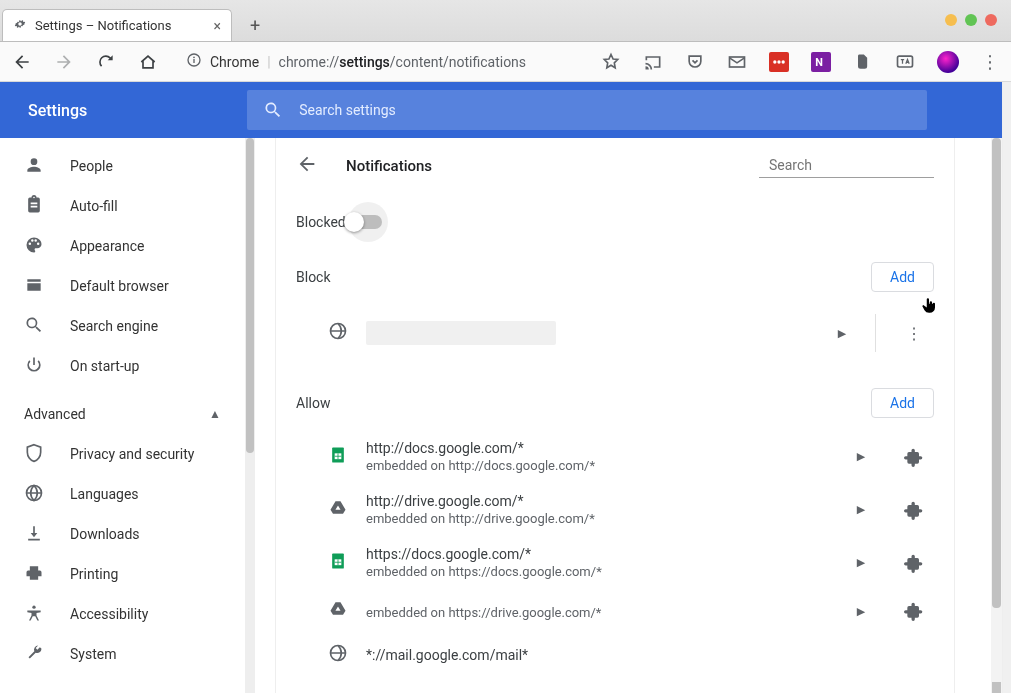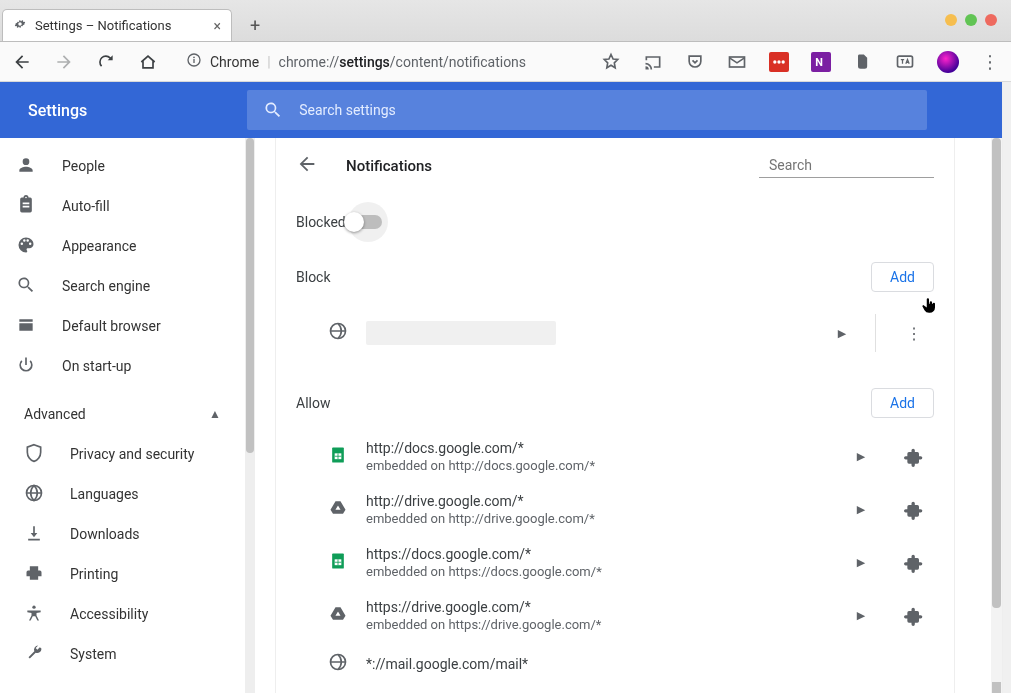--- a/index.html
+++ b/index.html
@@ -37,21 +37,21 @@
     .search-box{flex:0 0 680px; height:40px; background:rgba(255,255,255,0.18); border-radius:2px; display:flex; align-items:center; padding:0 16px; gap:16px;}
     .search-box input{background:transparent;border:none;outline:none;color:#fff;font-size:14px;flex:1;}
     .search-box input::placeholder{color:#e3ecff;}
 
     .body{flex:1; display:flex; overflow:hidden;}
 
     .sidebar-wrap{width:255px; position:relative;}
     .sidebar{width:245px; height:100%; overflow-y:auto; padding-top:8px;}
     .sb-scroll{position:absolute; right:0; top:0; width:10px; height:100%; background:#eee;}
     .sb-thumb{position:absolute; right:1px; top:0; width:8px; height:315px; background:#c1c1c1; border-radius:4px;}
-    .nav-item{height:40px; display:flex; align-items:center; padding:0 16px; gap:26px; font-size:14px; color:#333; cursor:pointer;}
+    .nav-item{height:40px; display:flex; align-items:center; padding:0 24px; gap:26px; font-size:14px; color:#333; cursor:pointer;}
     .nav-item .ni-icon{width:20px; color:#5f6368;}
     .nav-item .ni-icon svg{width:20px;height:20px;fill:currentColor;}
     .adv-header{height:40px; display:flex; align-items:center; justify-content:space-between; padding:0 24px; font-size:14px; color:#333; cursor:pointer; margin-top:8px;gap:44px;}
     .adv-header .chev{font-size:12px;color:#5f6368;}
     .sub-item{padding-left:24px;}
 
     .main-wrap{flex:1; position:relative;}
     .main{width:680px; margin-left:20px; height:100%; overflow:hidden; background:#fff; border-left:1px solid #eee; border-right:1px solid #eee;}
     .content-scroll{position:absolute; right:0; top:0; width:11px; height:100%; background:#f3f3f3;}
     .cs-thumb{position:absolute; right:1px; top:0; width:9px; height:470px; background:#c1c1c1; border-radius:4px;}
@@ -216,29 +216,29 @@
             <span>Auto-fill</span>
           </div>
         <div class="nav-item">
             <span class="ni-icon"><svg viewBox="0 0 24 24">
                 <path d="M12 3a9 9 0 000 18c1 0 1.5-.7 1.5-1.5 0-.4-.2-.8-.4-1-.3-.3-.4-.7-.4-1 0-.8.7-1.5 1.5-1.5H16a5 5 0 005-5c0-4.4-4-8-9-8zM7 12a1.5 1.5 0 110-3 1.5 1.5 0 010 3zm3-4a1.5 1.5 0 110-3 1.5 1.5 0 010 3zm4 0a1.5 1.5 0 110-3 1.5 1.5 0 010 3zm3 4a1.5 1.5 0 110-3 1.5 1.5 0 010 3z"></path>
               </svg></span>
             <span>Appearance</span>
           </div>
         <div class="nav-item">
             <span class="ni-icon"><svg viewBox="0 0 24 24">
+                <path d="M4 5h16v3H4zM4 10h16v9H4z"></path>
+              </svg></span>
+            <span>Default browser</span>
+          </div>
+        <div class="nav-item">
+            <span class="ni-icon"><svg viewBox="0 0 24 24">
                 <path d="M15.5 14h-.8l-.3-.3a6.5 6.5 0 10-.7.7l.3.3v.8l5 5 1.5-1.5-5-5zM9.5 14A4.5 4.5 0 1114 9.5 4.5 4.5 0 019.5 14z"></path>
               </svg></span>
             <span>Search engine</span>
-          </div>
-        <div class="nav-item">
-            <span class="ni-icon"><svg viewBox="0 0 24 24">
-                <path d="M4 5h16v3H4zM4 10h16v9H4z"></path>
-              </svg></span>
-            <span>Default browser</span>
           </div>
         <div class="nav-item">
             <span class="ni-icon"><svg viewBox="0 0 24 24">
                 <path d="M11 3h2v9h-2zM6.3 6.3l1.4 1.4A6 6 0 1018 12a6 6 0 00-1.7-4.3l1.4-1.4A8 8 0 116.3 6.3z"></path>
               </svg></span>
             <span>On start-up</span>
           </div>
 
         <div class="adv-header">
             <span>Advanced</span>
@@ -390,21 +390,20 @@
                 <path d="M20 11h-2V8a2 2 0 00-2-2h-3V4a2 2 0 10-4 0v2H6a2 2 0 00-2 2v3H2a2 2 0 100 4h2v3a2 2 0 002 2h3v2a2 2 0 104 0v-2h3a2 2 0 002-2v-3h2a2 2 0 100-4z"></path>
               </svg>
             </div>
         </div>
 
         <div class="site-row">
           <span class="site-ic"><svg viewBox="0 0 24 24" fill="#9e9e9e">
                 <path d="M9 4h6l6 10h-6zM3 14l3 5h12l3-5zM9 4L3 14l3 5 6-10z"></path>
               </svg></span>
           <div class="site-text">
-              <div class="u">https://drive.google.com/*</div>
               <div class="e">embedded on https://drive.google.com/*</div>
             </div>
           <span class="row-arrow">▶</span>
           <div class="row-end puzzle">
               <svg viewBox="0 0 24 24">
                 <path d="M20 11h-2V8a2 2 0 00-2-2h-3V4a2 2 0 10-4 0v2H6a2 2 0 00-2 2v3H2a2 2 0 100 4h2v3a2 2 0 002 2h3v2a2 2 0 104 0v-2h3a2 2 0 002-2v-3h2a2 2 0 100-4z"></path>
               </svg>
             </div>
         </div>
 

